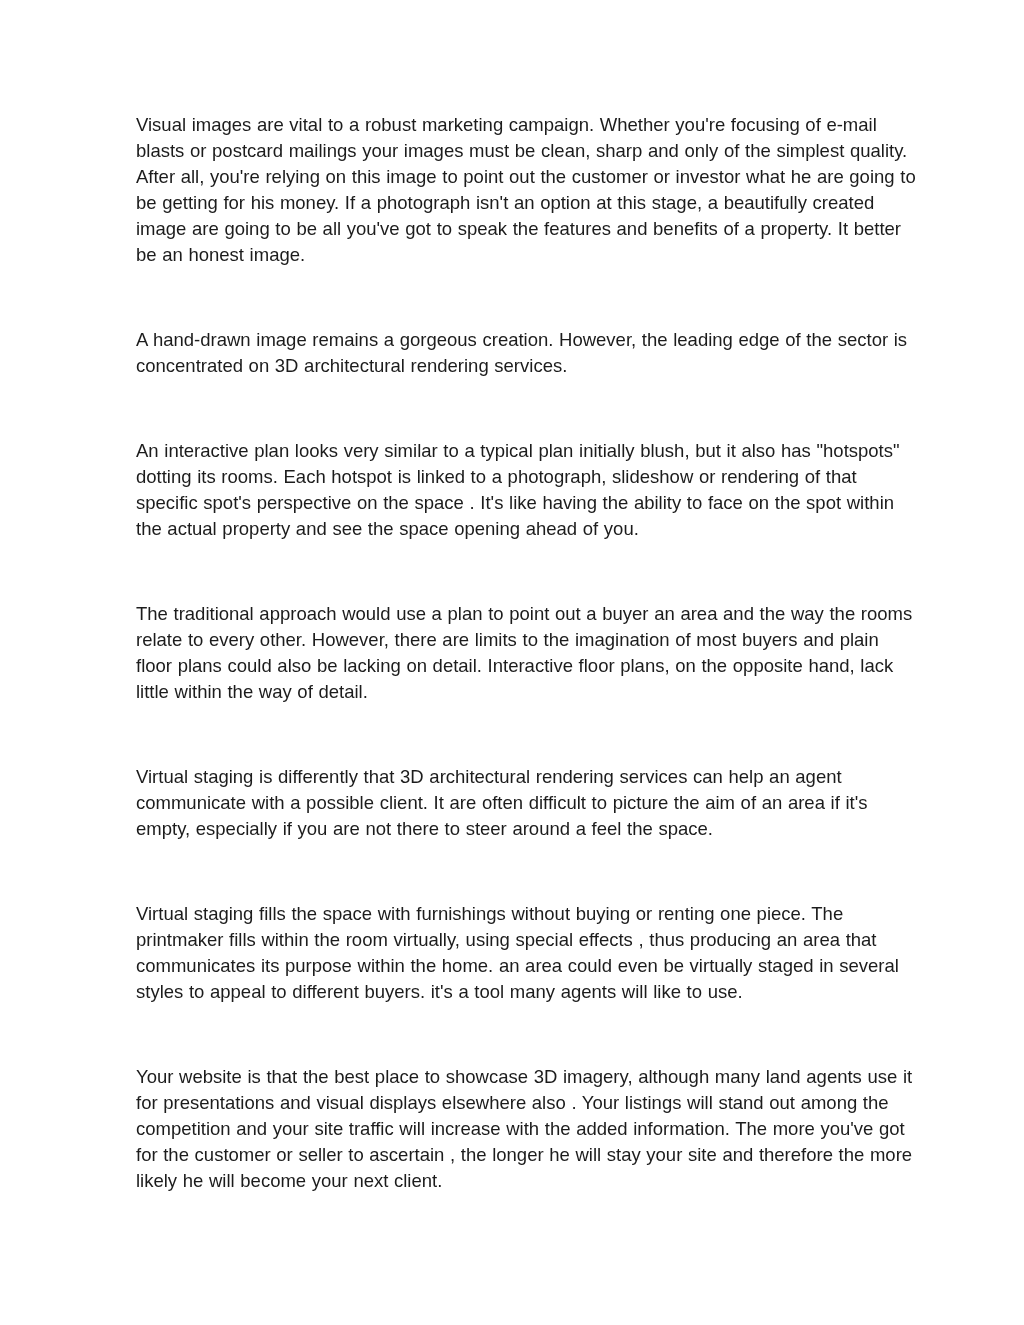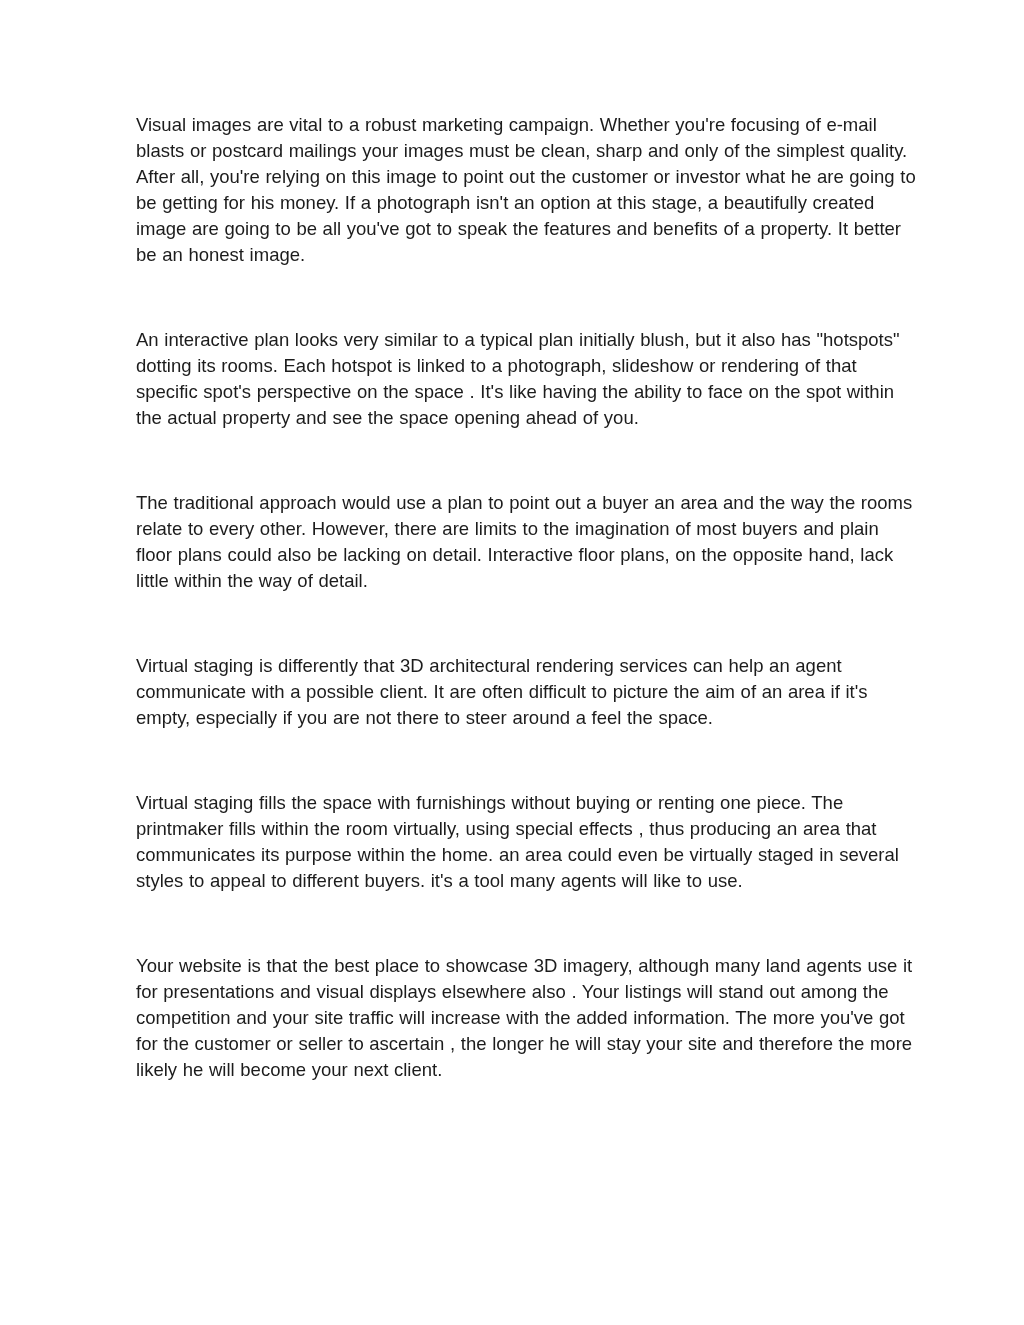--- a/index.html
+++ b/index.html
@@ -24,18 +24,19 @@
     margin: 0 0 59px 0;
     text-align: left;
     word-spacing: 0.5px;
   }
 </style>
 </head>
 <body>
 
 <div class="page">
   <p class="para">Visual images are vital to a robust marketing campaign. Whether you're focusing of e-mail blasts or postcard mailings your images must be clean, sharp and only of the simplest quality. After all, you're relying on this image to point out the customer or investor what he are going to be getting for his money. If a photograph isn't an option at this stage, a beautifully created image are going to be all you've got to speak the features and benefits of a property. It better be an honest image.</p>
+  <p class="para">A hand-drawn image remains a gorgeous creation. However, the leading edge of the sector is concentrated on 3D architectural rendering services.</p>
   <p class="para">An interactive plan looks very similar to a typical plan initially blush, but it also has "hotspots" dotting its rooms. Each hotspot is linked to a photograph, slideshow or rendering of that specific spot's perspective on the space . It's like having the ability to face on the spot within the actual property and see the space opening ahead of you.</p>
   <p class="para">The traditional approach would use a plan to point out a buyer an area and the way the rooms relate to every other. However, there are limits to the imagination of most buyers and plain floor plans could also be lacking on detail. Interactive floor plans, on the opposite hand, lack little within the way of detail.</p>
   <p class="para">Virtual staging is differently that 3D architectural rendering services can help an agent communicate with a possible client. It are often difficult to picture the aim of an area if it's empty, especially if you are not there to steer around a feel the space.</p>
   <p class="para">Virtual staging fills the space with furnishings without buying or renting one piece. The printmaker fills within the room virtually, using special effects , thus producing an area that communicates its purpose within the home. an area could even be virtually staged in several styles to appeal to different buyers. it's a tool many agents will like to use.</p>
   <p class="para">Your website is that the best place to showcase 3D imagery, although many land agents use it for presentations and visual displays elsewhere also . Your listings will stand out among the competition and your site traffic will increase with the added information. The more you've got for the customer or seller to ascertain , the longer he will stay your site and therefore the more likely he will become your next client.</p>
 </div>
 
 </body></html>

